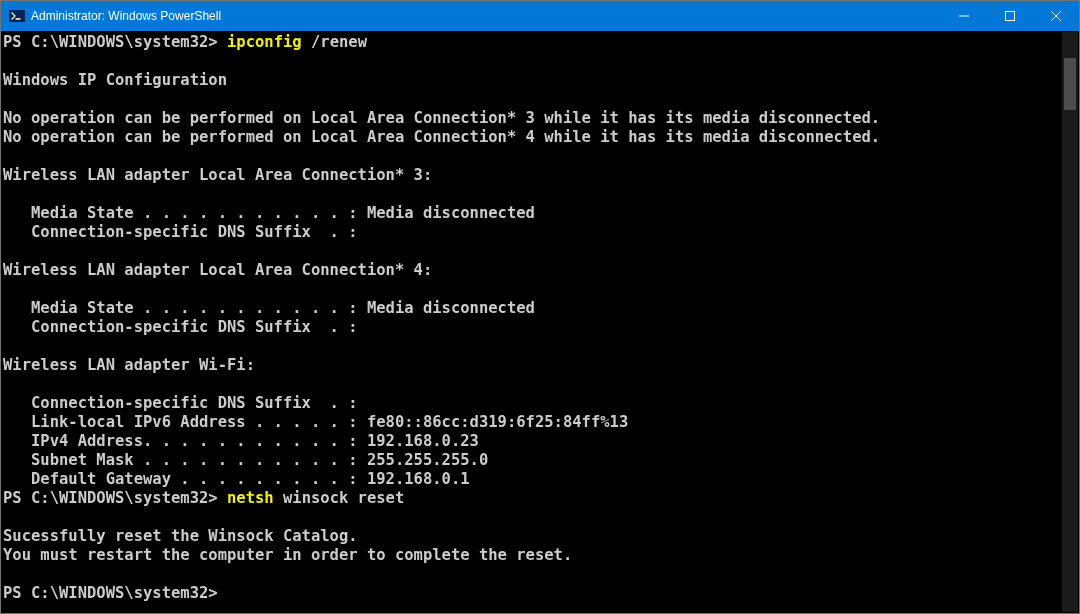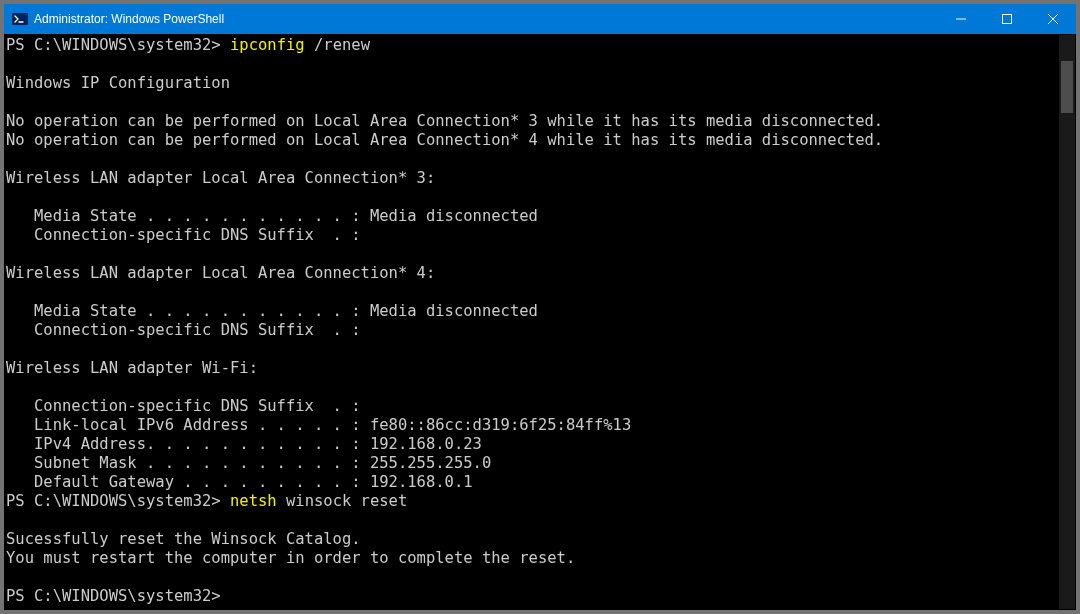--- a/index.html
+++ b/index.html
@@ -9,21 +9,21 @@
     }
     body {
       width: 1080px;
       height: 614px;
       background: #ffffff;
       overflow: hidden;
     }
     .window {
       width: 1080px;
       height: 614px;
-      border: 4px solid #737373;
+      border: 1px solid #737373;
       display: flex;
       flex-direction: column;
       background: #000000;
       position: relative;
     }
     .titlebar {
       height: 30px;
       background: #0078d7;
       display: flex;
       align-items: center;
@@ -66,20 +66,21 @@
       padding: 2px 2px;
       font-family: Consolas, "Lucida Console", monospace;
       font-size: 15.5px;
       line-height: 19px;
       color: #cccccc;
       overflow: hidden;
       position: relative;
     }
     .terminal-content {
       white-space: pre;
+      font-weight: bold;
     }
     .prompt {
       color: #cccccc;
     }
     .cmd-yellow {
       color: #f2f200;
     }
     .scrollbar {
       position: absolute;
       right: 1px;

